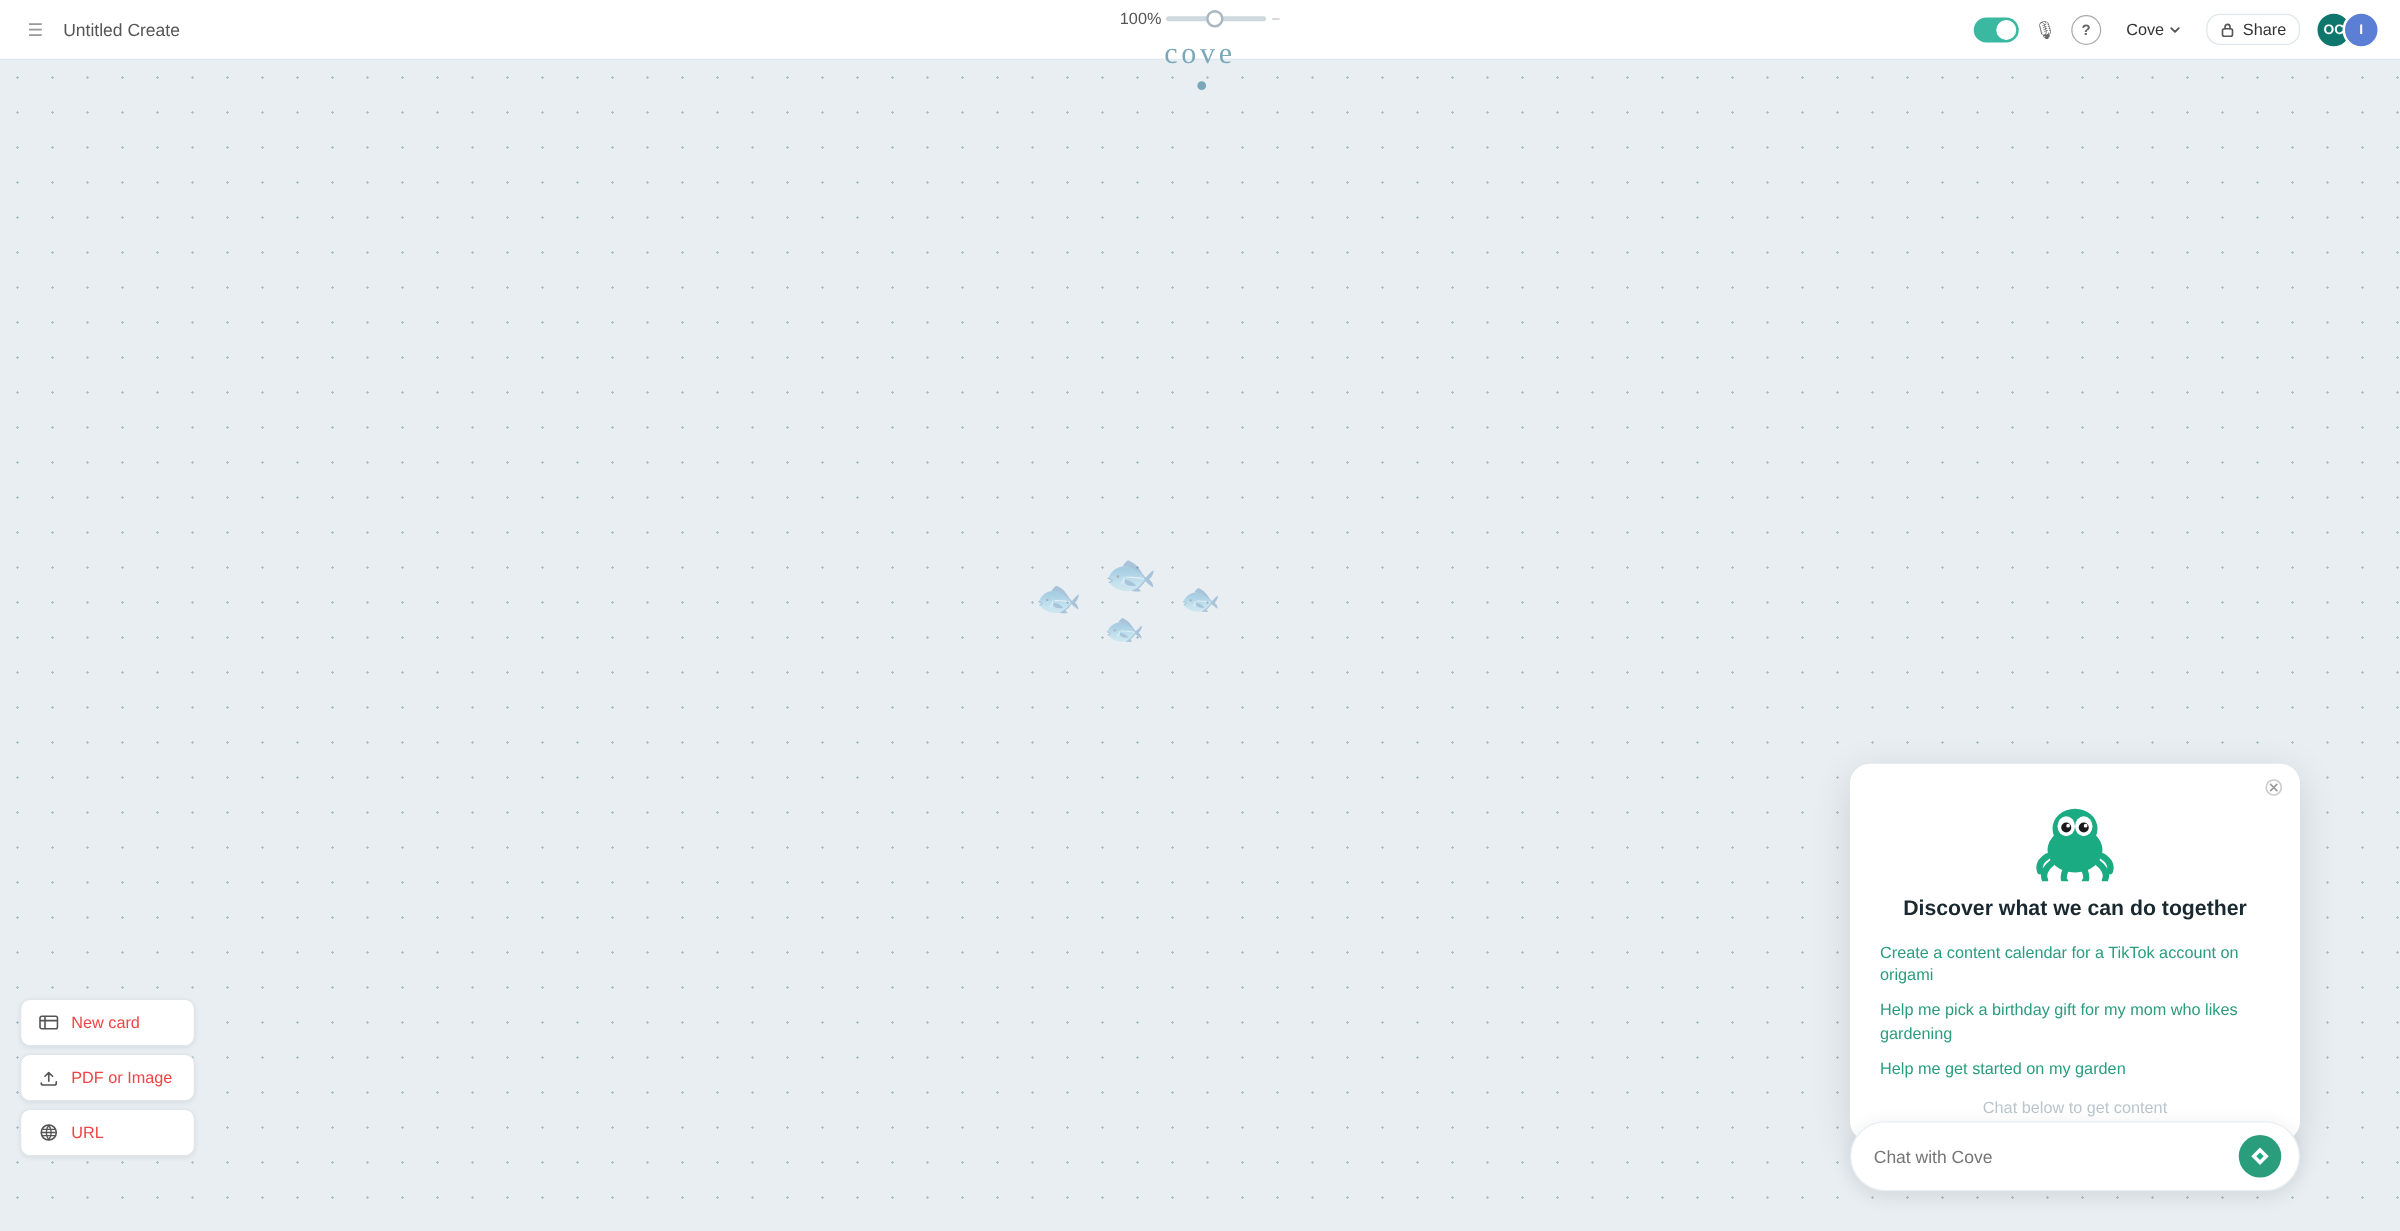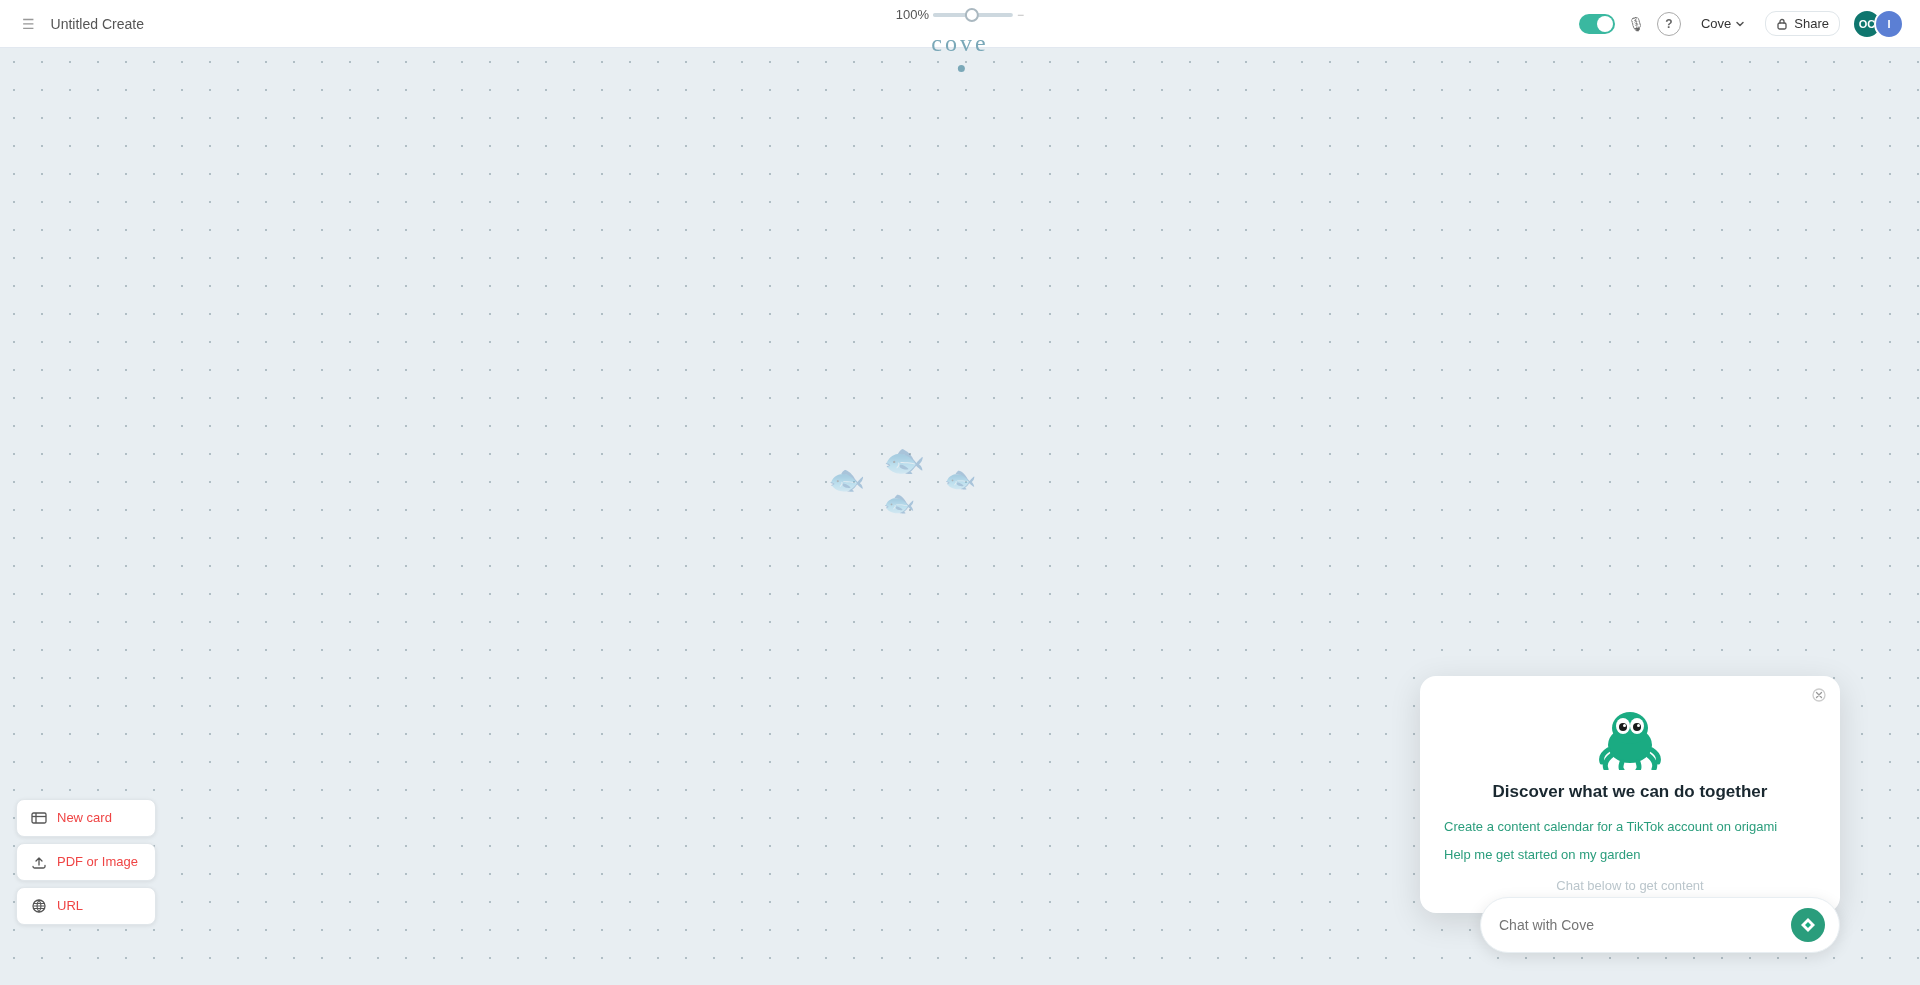--- a/index.html
+++ b/index.html
@@ -221,21 +221,21 @@
       color: #ef4444;
       min-width: 140px;
       box-shadow: 0 1px 4px rgba(0,0,0,0.08);
     }
 
     
     .cove-panel {
       position: absolute;
       bottom: 72px;
       right: 80px;
-      width: 420px;
+      width: 360px;
       background: #fff;
       border-radius: 16px;
       box-shadow: 0 8px 32px rgba(0,0,0,0.12);
       padding: 24px 24px 20px;
       z-index: 50;
     }
     .cove-panel-close {
       position: absolute;
       top: 12px;
       right: 14px;
@@ -446,20 +446,21 @@
       <path d="M62 50 Q70 55 68 62" stroke="#1aab82" stroke-width="5" stroke-linecap="round" fill="none"></path>
       <path d="M58 55 Q67 62 64 69" stroke="#1aab82" stroke-width="5" stroke-linecap="round" fill="none"></path>
 
       <path d="M32 62 Q30 68 32 70" stroke="#1aab82" stroke-width="5" stroke-linecap="round" fill="none"></path>
 
       <path d="M48 62 Q50 68 48 70" stroke="#1aab82" stroke-width="5" stroke-linecap="round" fill="none"></path>
     </svg>
   </div>
   <div class="cove-panel-title">Discover what we can do together</div>
   <div class="cove-suggestion">Create a content calendar for a TikTok account on origami</div>
+  <div class="cove-suggestion">Help me pick a birthday gift for my mom who likes gardening</div>
   <div class="cove-suggestion">Help me get started on my garden</div>
   <div class="cove-hint">Chat below to get content</div>
 </div>
 
 <div class="chat-input-bar">
   <input type="text" class="chat-input-field" placeholder="Chat with Cove" style="">
   <button class="chat-send-btn">
     <svg viewBox="0 0 16 16" fill="none">
       <path d="M8 1L15 8L8 15L1 8Z" fill="white"></path>
       <path d="M5 8L8 11L11 8L8 5Z" fill="#1aab82"></path>

